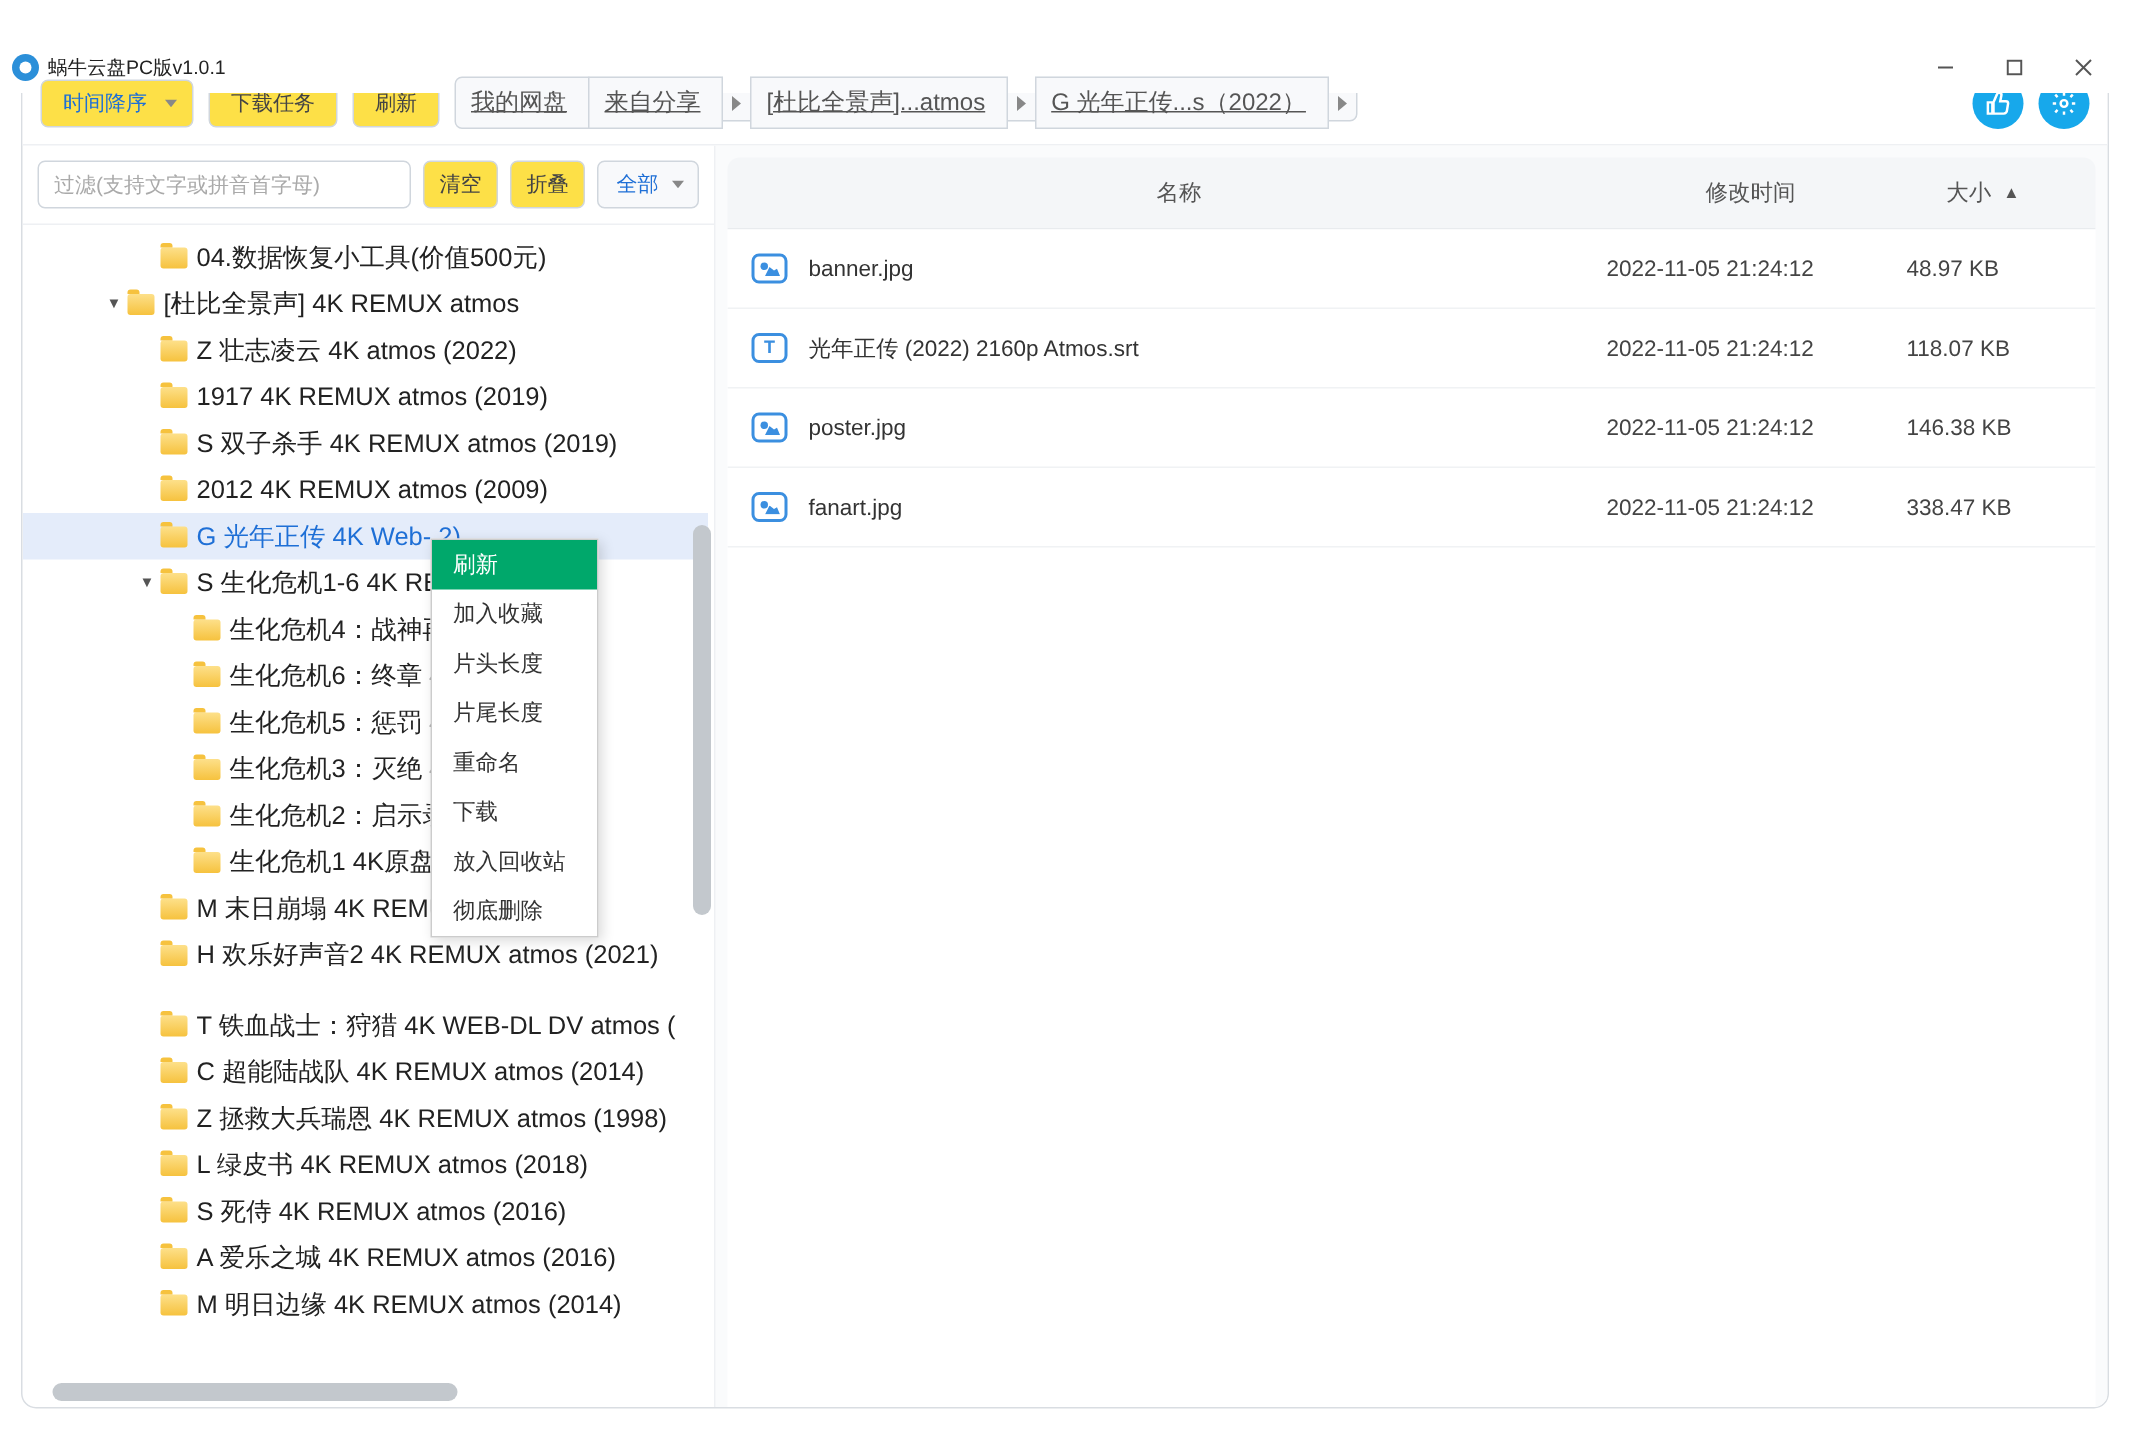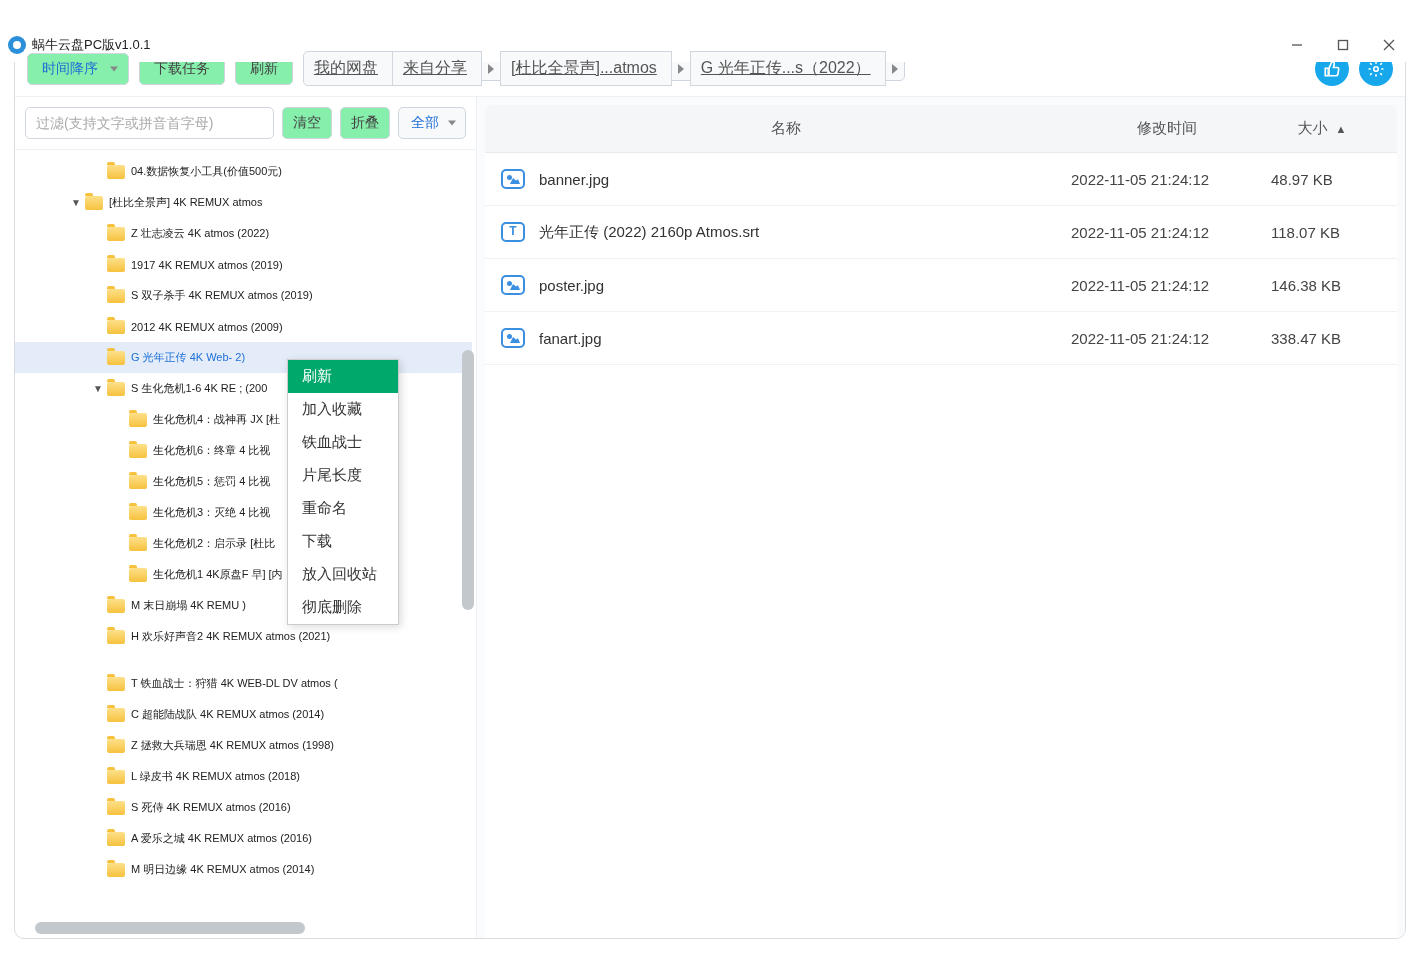--- a/index.html
+++ b/index.html
@@ -67,21 +67,21 @@
     .toolbar {
       display: flex;
       align-items: center;
       gap: 10px;
       padding: 10px 12px;
       border-bottom: 1px solid #eef0f3;
       background: #fff;
     }
     .btn {
       border: 1px solid #d0d6dd;
-      background: #86efac;
+      background: #fde047;
       border-radius: 5px;
       padding: 6px 14px;
       font-size: 14px;
       color: #444;
       cursor: pointer;
     }
     .btn.sort {
       color: #1e6fd6;
       padding-right: 30px;
       position: relative;
@@ -196,21 +196,21 @@
       flex: 1;
       overflow-y: auto;
       overflow-x: hidden;
       padding: 6px 4px 6px 0;
       position: relative;
     }
     .tree-item {
       display: flex;
       align-items: center;
       padding: 4px 4px 4px 0;
-      font-size: 11px;
+      font-size: 17px;
       color: #222;
       white-space: nowrap;
       cursor: pointer;
       height: 31px;
     }
     .tree-item.selected {
       background: #e4ecfa;
       color: #1e6fd6;
     }
     .tree-arrow {
@@ -596,19 +596,19 @@
           </div>
         </div>
     </div>
 
   </div>
 </div>
 
 <div class="context-menu" id="context-menu" style="left: 287px; top: 359px;">
     <div class="context-menu-item highlighted">刷新</div>
     <div class="context-menu-item">加入收藏</div>
-    <div class="context-menu-item">铁血战士</div>
+    <div class="context-menu-item">片头长度</div>
     <div class="context-menu-item">片尾长度</div>
     <div class="context-menu-item">重命名</div>
     <div class="context-menu-item">下载</div>
     <div class="context-menu-item">放入回收站</div>
     <div class="context-menu-item">彻底删除</div>
   </div>
 
 </body></html>

